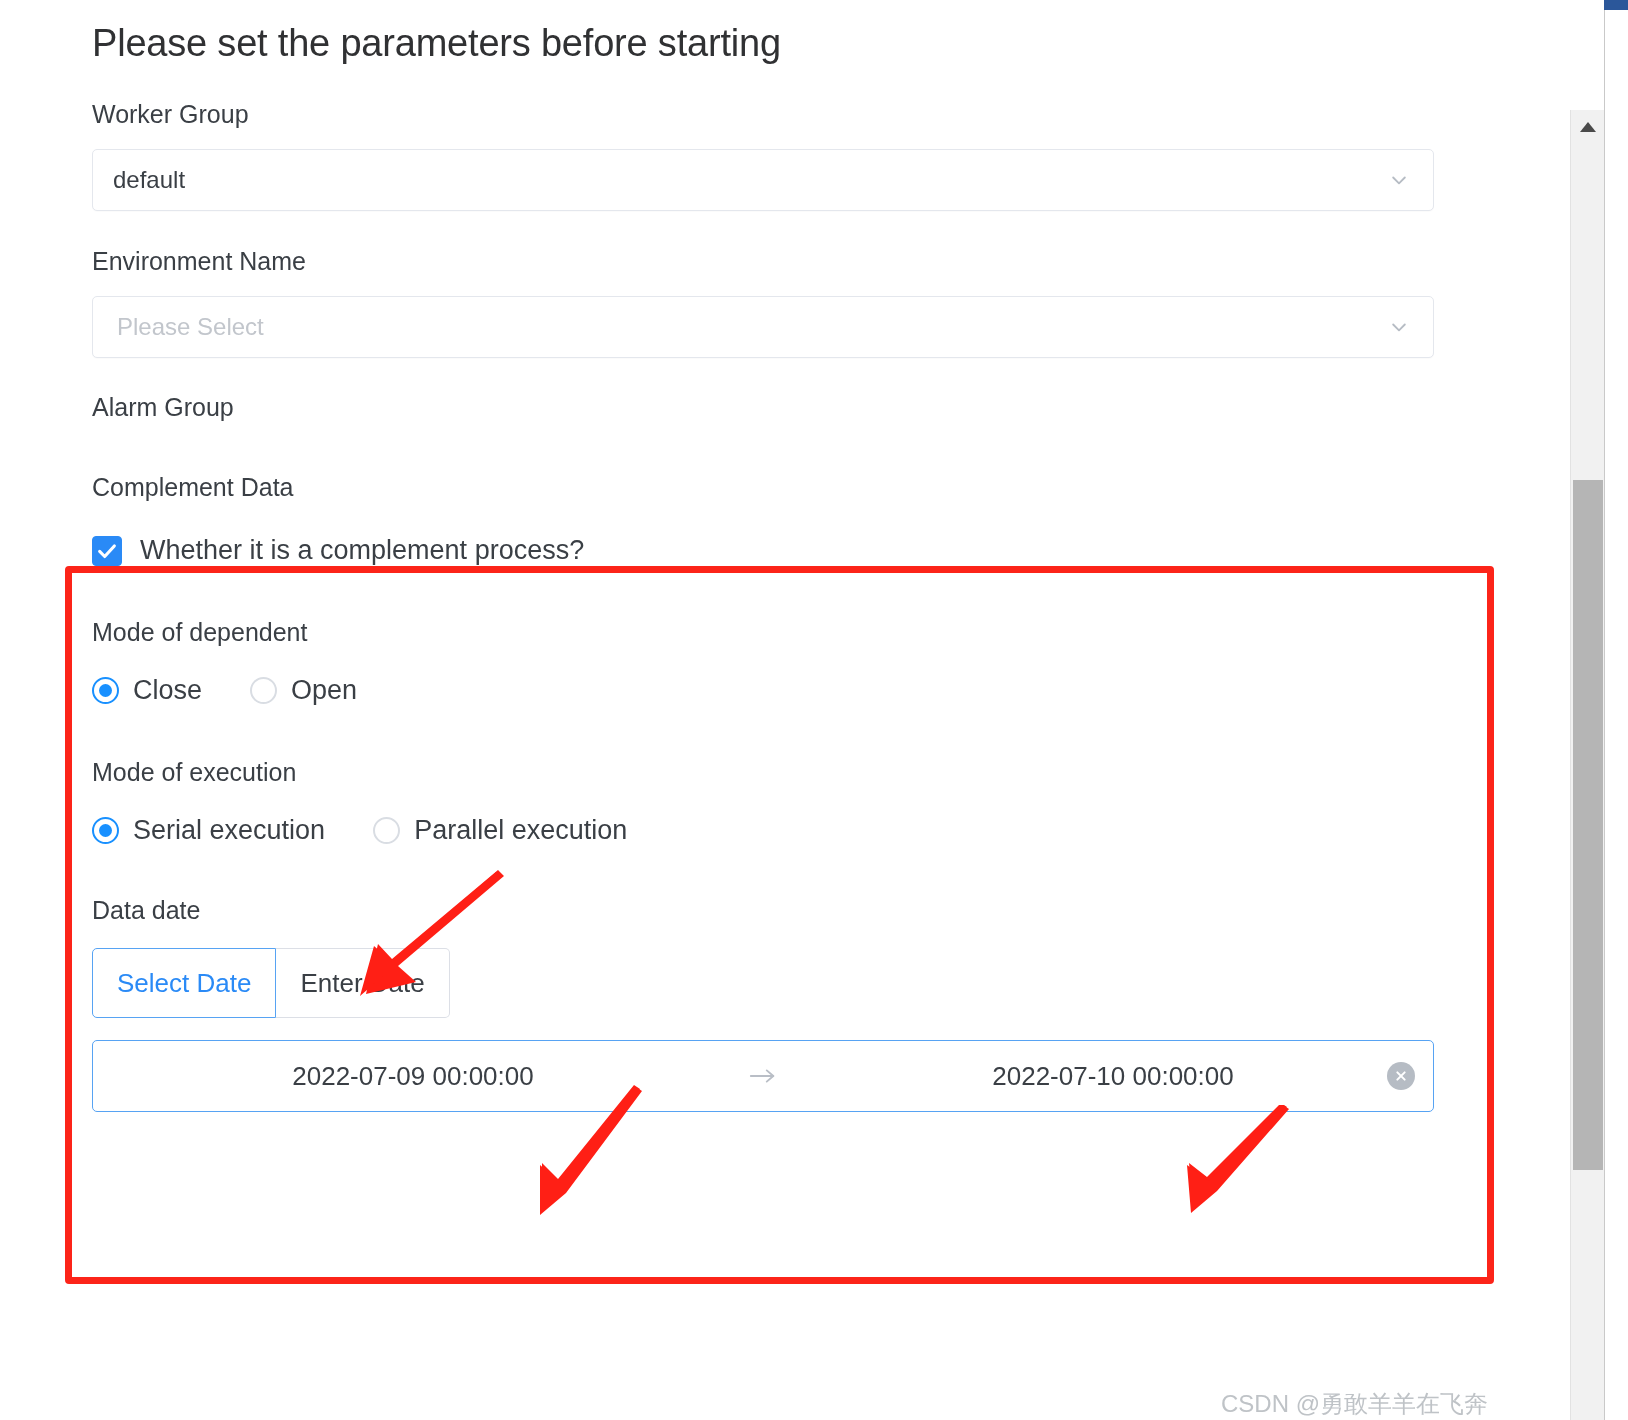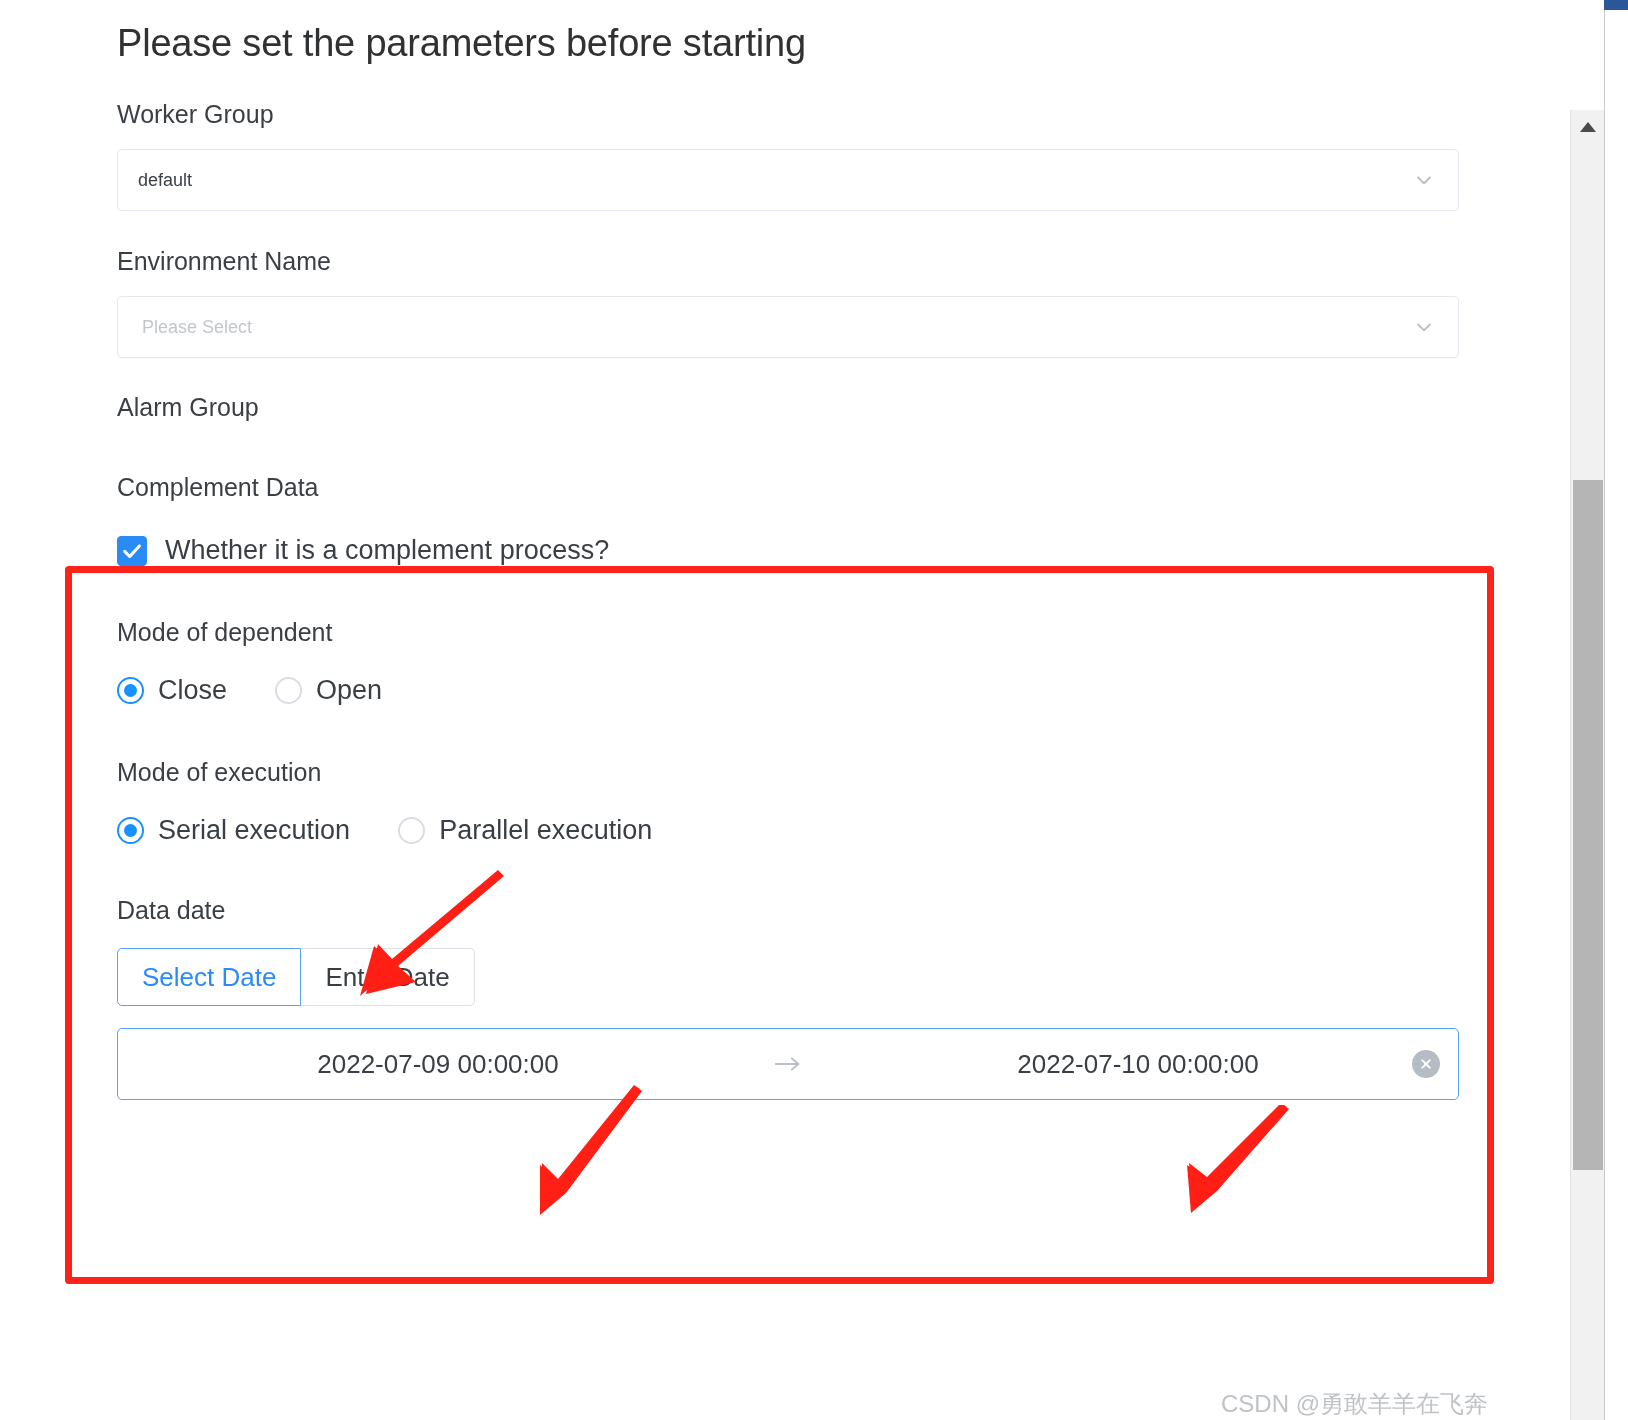--- a/index.html
+++ b/index.html
@@ -12,21 +12,21 @@
   }
   #root {
     position: relative;
     width: 1628px; height: 1420px;
     background: #ffffff;
   }
 
   
   .form-col {
     position: absolute;
-    left: 117px;
+    left: 92px;
     top: 0;
     width: 1342px;
   }
 
   .dialog-title {
     font-size: 38px;
     color: #303133;
     font-weight: 400;
     letter-spacing: -0.2px;
     margin: 0;
@@ -46,21 +46,21 @@
     height: 62px;
     border: 1px solid #e4e7ed;
     border-radius: 5px;
     background: #ffffff;
     display: flex;
     align-items: center;
     padding: 0 20px;
     box-shadow: 0 1px 1px rgba(0,0,0,0.02);
   }
   .select-value {
-    font-size: 18px;
+    font-size: 24px;
     color: #3a3f45;
   }
   .select-value.placeholder { color: #c2c6cc; }
 
   .chevron {
     position: absolute;
     right: 24px;
     top: 50%;
     width: 20px; height: 20px;
     margin-top: -10px;
@@ -122,21 +122,21 @@
   .radio-label {
     font-size: 27px;
     color: #3a3f45;
     margin-left: 14px;
     white-space: nowrap;
   }
 
   
   .btn-tabs { display: flex; }
   .btn-tab {
-    height: 58px;
+    height: 70px;
     padding: 0 24px;
     display: flex; align-items: center; justify-content: center;
     font-size: 26px;
     border: 1px solid #dcdfe6;
     background: #fff;
     color: #3a3f45;
   }
   .btn-tab.first { border-radius: 5px 0 0 5px; }
   .btn-tab.last  { border-radius: 0 5px 5px 0; border-left: none; }
   .btn-tab.active {

